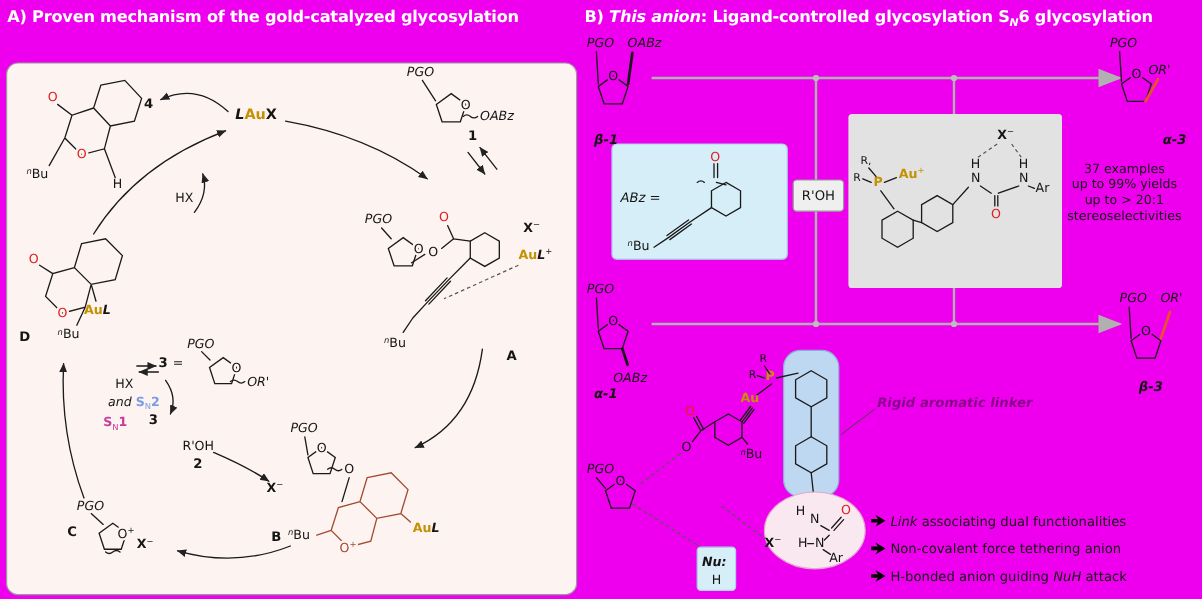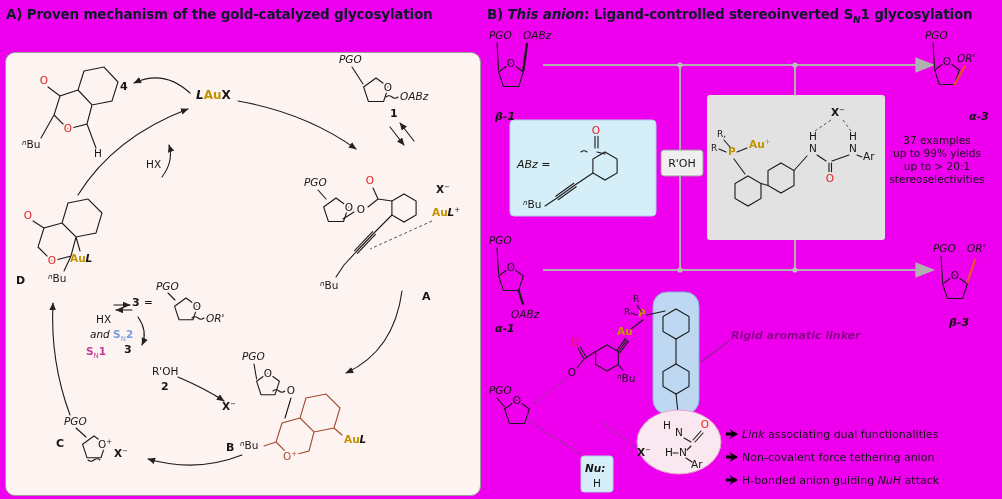--- a/index.html
+++ b/index.html
@@ -1,18 +1,18 @@
 <!DOCTYPE html>
 <html><head>
 <meta charset="utf-8">
 <style>
   html,body{margin:0;padding:0;}
   body{width:1002px;height:499px;background:#EE00EE;font-family:"DejaVu Sans",sans-serif;position:relative;overflow:hidden;}
   #stage{position:absolute;inset:0;}
-  .ptitle{position:absolute;font-weight:bold;font-size:13.5px;letter-spacing:-0.2px;color:#0f172a;white-space:nowrap;}
+  .ptitle{position:absolute;font-weight:bold;font-size:13.5px;letter-spacing:-0.2px;color:#ffffff;white-space:nowrap;}
   #titleA{left:6px;top:6px;}
   #titleB{left:487px;top:6px;}
   .subN{font-size:9px;font-style:italic;}
   #boxA{position:absolute;left:5px;top:52px;width:474px;height:442px;background:#FDF3F1;border:1px solid #9a9a9a;border-radius:10px;}
   #schemeA{position:absolute;left:0;top:0;}
   #schemeB{position:absolute;left:485px;top:28px;}
   svg text{font-family:"DejaVu Sans",sans-serif;font-size:10.5px;fill:#151515;}
   .at{text-anchor:middle;}
   .i{font-style:italic;}  .b{font-weight:bold;}
   .sup{font-size:7px;}    .sm{font-size:9px;}   .lg{font-size:12px;}
@@ -36,21 +36,21 @@
 </style>
 </head>
 <body>
 
 <div id="stage">
 
   <div class="ptitle" id="titleA">
     <span>A) Proven mechanism of the gold-catalyzed glycosylation</span>
   </div>
 
-  <div class="ptitle" id="titleB"><span>B) </span><span class="i">This anion</span><span>: Ligand-controlled stereoinverted S</span><sub class="subN">N</sub><span>1 glycosylation</span>
+  <div class="ptitle" id="titleB"><span>B) </span><span class="i">This anion</span><span>: Ligand-controlled glycosylation S</span><sub class="subN">N</sub><span>6 glycosylation</span>
   </div>
 
   <div id="boxA">
   <svg id="schemeA" width="474" height="442" viewBox="0 0 474 442">
     <defs>
       <marker id="ka" markerWidth="8" markerHeight="7" refX="6.5" refY="3" orient="auto">
             <path d="M0 0 L7 3 L0 6 Z" fill="#222"></path>
           </marker>
     </defs>
 

